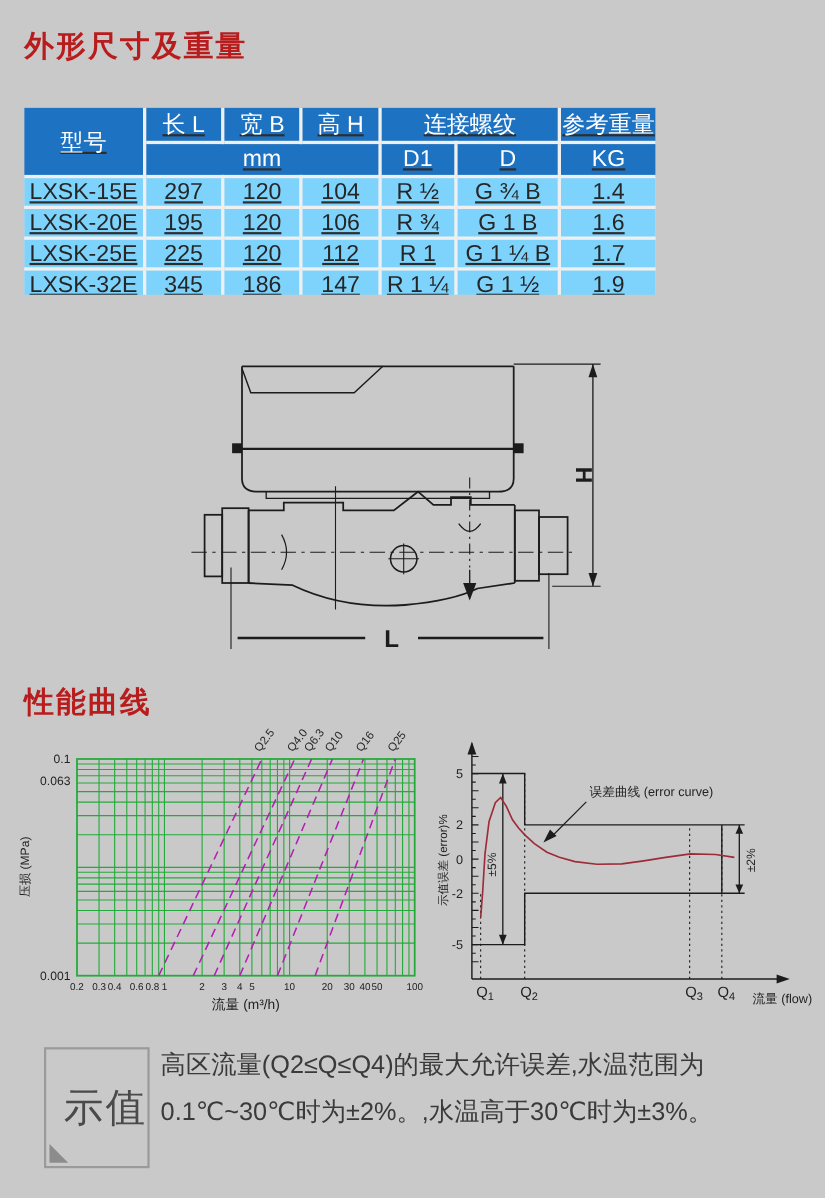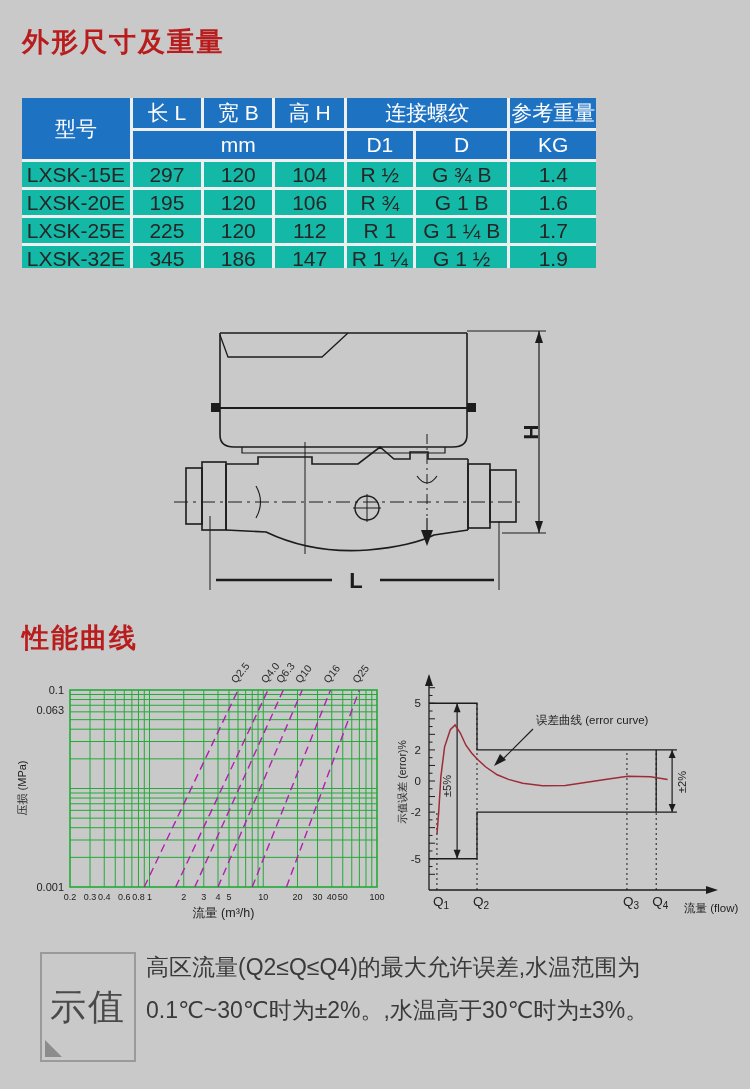--- a/index.html
+++ b/index.html
@@ -6,36 +6,36 @@
   body{
     width:750px;height:1089px;position:relative;overflow:hidden;
     background:#c9c9c9;
     font-family:"Liberation Sans","DejaVu Sans",sans-serif;
     color:#2d2d2d;
   }
   .h1{position:absolute;left:22px;font-size:27px;font-weight:600;letter-spacing:2px;color:#b91c1c;}
   #title1{top:24px;}
   #title2{top:620px;}
   
-  .tbl-wrap{position:absolute;left:22px;top:98px;width:574px;height:170px;overflow:hidden;}
+  .tbl-wrap{position:absolute;left:22px;top:98px;width:574px;height:170px;overflow:hidden;text-decoration:underline;}
   table{border-collapse:collapse;margin:-3px;table-layout:fixed;}
   th,td{border:3px solid #efefef;text-align:center;vertical-align:middle;padding:0;}
   th{background:#1e72c2;color:#fff;font-size:21px;font-weight:500;}
-  td{background:#14b8a6;color:#262626;font-size:21px;}
+  td{background:#7dd3fc;color:#262626;font-size:21px;}
   tr.hr1 th{height:30px;} tr.hr2 th{height:28px;} tr.dr td{height:25px;}
   
   #drawing{position:absolute;left:172px;top:316px;}
   
   #chart1{position:absolute;left:8px;top:648px;}
   #chart2{position:absolute;left:396px;top:650px;}
   
   .err-box{
     position:absolute;left:40px;top:952px;width:96px;height:110px;
     border:2px solid #9a9a9a;box-sizing:border-box;
-    display:flex;flex-direction:column;justify-content:center;align-items:center;
+    display:flex;flex-direction:column;justify-content:center;align-items:flex-end;
     font-size:36px;line-height:1.35;color:#4a4a4a;letter-spacing:2px;
   }
   .err-box .fold{
     position:absolute;left:3px;bottom:3px;width:0;height:0;
     border-bottom:17px solid #8c8c8c;border-right:17px solid transparent;
   }
   .err-text{
     position:absolute;left:146px;top:946px;width:578px;
     font-size:23px;line-height:1.85;color:#3a3a3a;
   }

